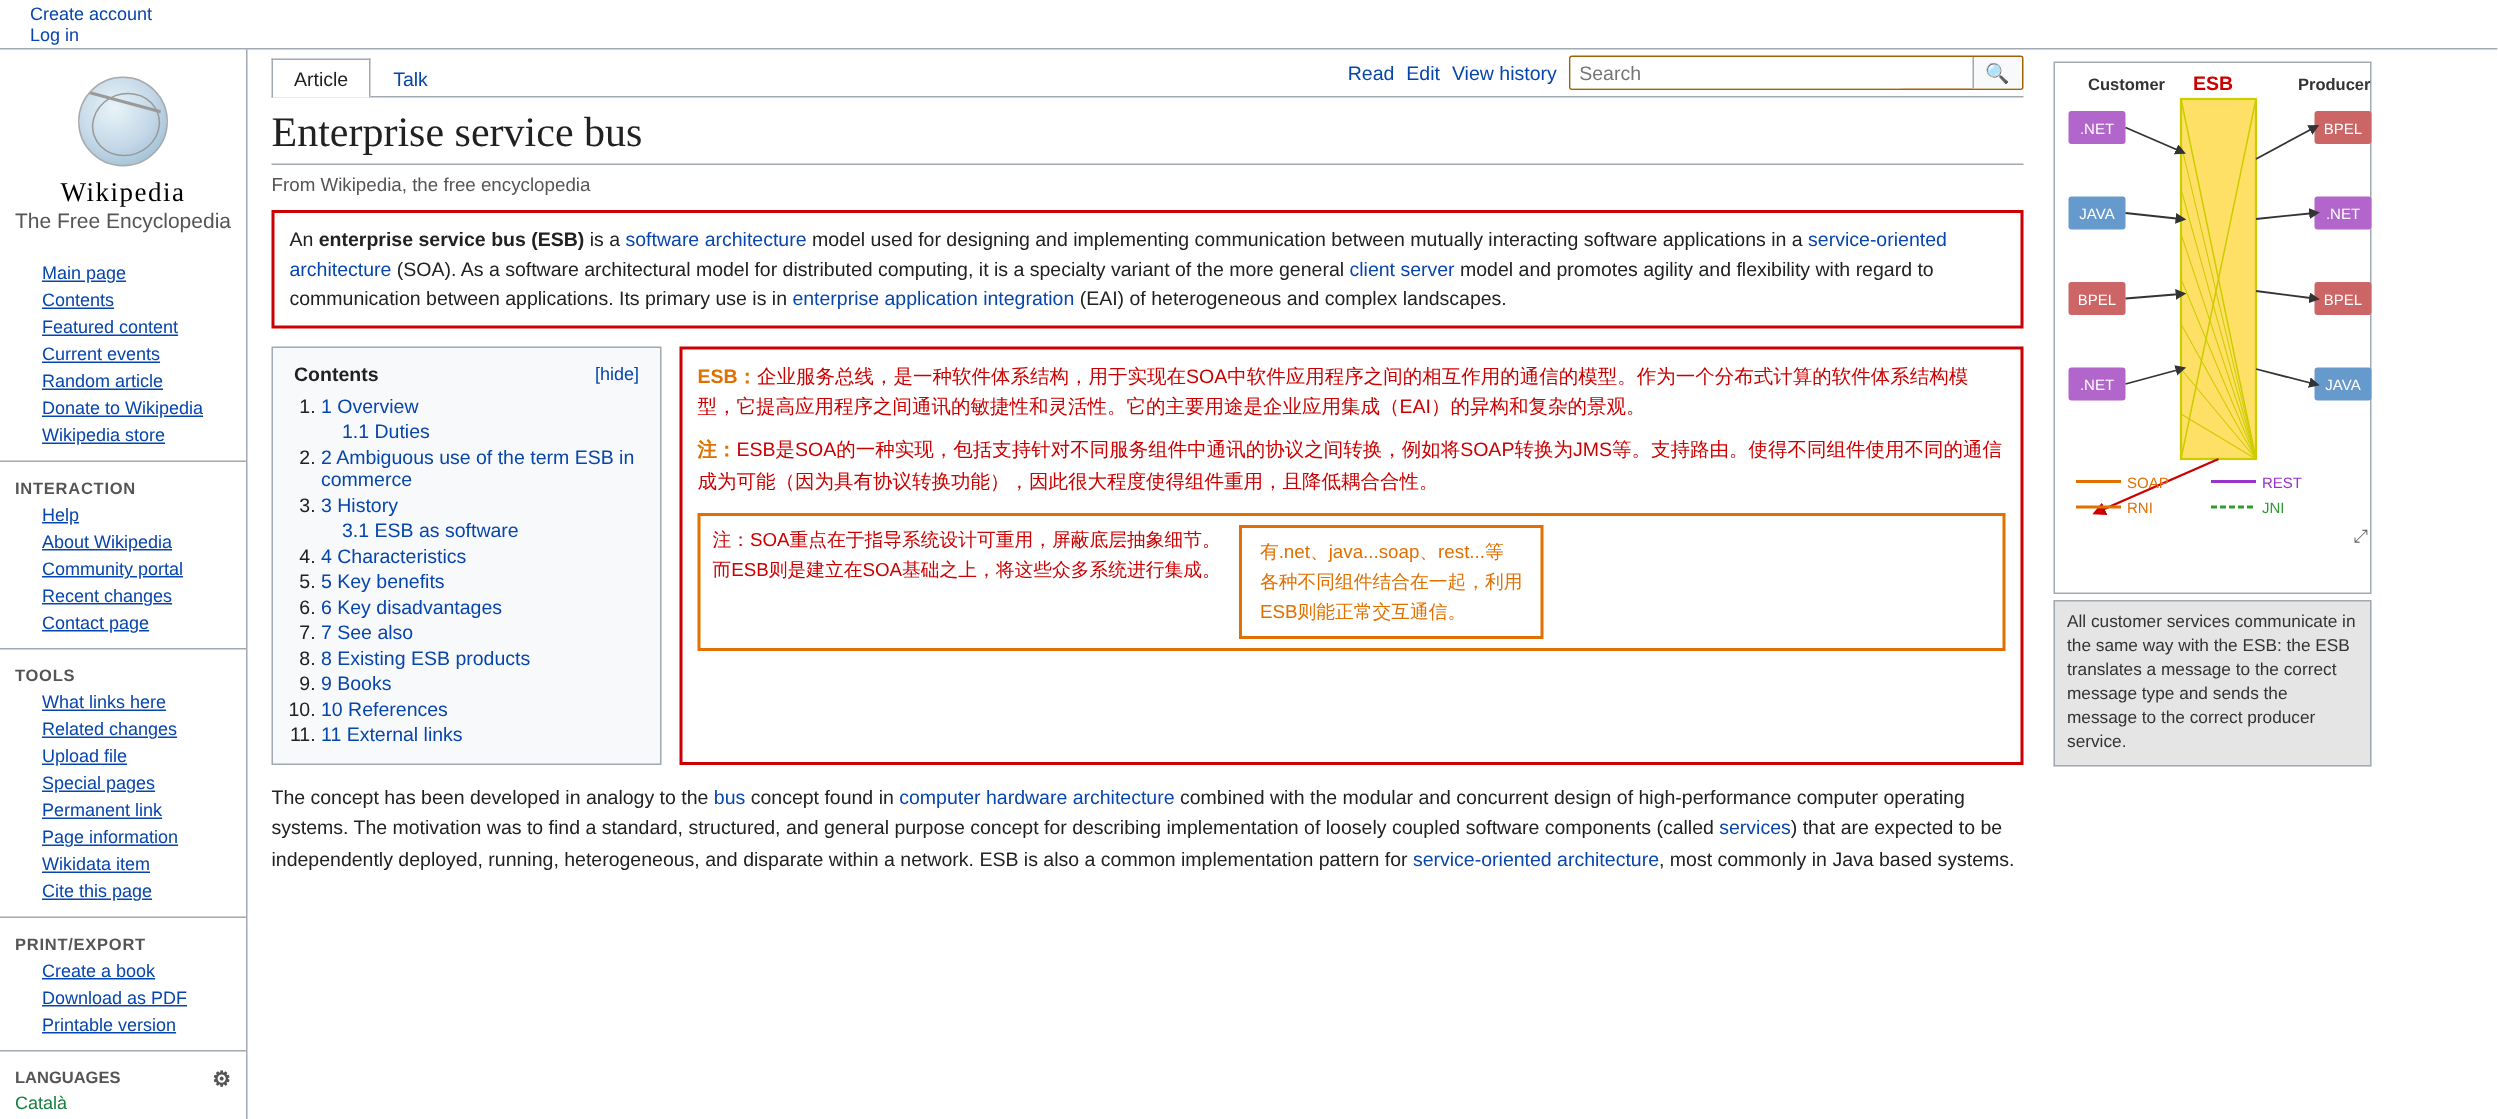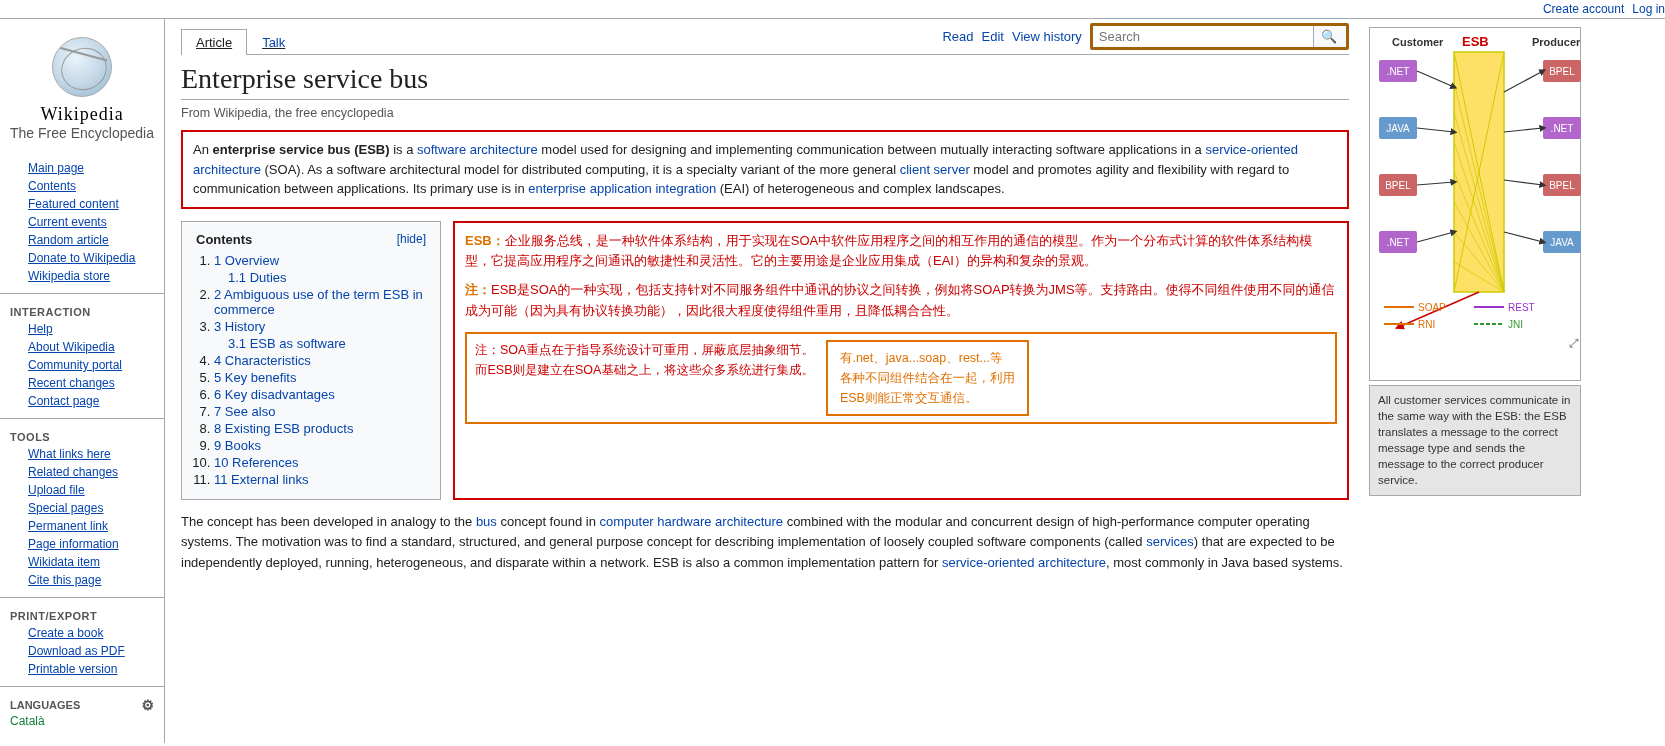--- a/index.html
+++ b/index.html
@@ -5,23 +5,24 @@
     * { box-sizing: border-box; margin: 0; padding: 0; }
     body { font-family: 'Linux Libertine', 'Georgia', 'Times', serif; font-size: 14px; background: #fff; color: #202122; }
     a { color: #0645ad; text-decoration: none; }
 
     
     #top-bar {
       background: #fff;
       border-bottom: 1px solid #a2a9b1;
       display: flex;
       justify-content: flex-end;
-      padding: 2px 0;
+      padding: 2px 12px;
       font-size: 12px;
       font-family: sans-serif;
+      flex-direction: column;
     }
     #top-bar a { color: #0645ad; margin-left: 8px; }
 
     
     #layout { display: flex; min-height: 700px; }
 
     
     #sidebar {
       width: 165px;
       min-width: 165px;
@@ -107,21 +108,21 @@
     #page-tabs {
       display: flex;
       align-items: flex-end;
       border-bottom: 1px solid #a2a9b1;
       padding-top: 4px;
       font-family: sans-serif;
       font-size: 13px;
       gap: 0;
       justify-content: space-between;
     }
-    #page-tabs .tabs-left { display: flex; align-items: flex-start; text-decoration: underline; }
+    #page-tabs .tabs-left { display: flex; align-items: flex-start; }
     #page-tabs .tab {
       padding: 5px 14px;
       cursor: pointer;
       color: #0645ad;
       border: 1px solid transparent;
       border-bottom: none;
       margin-bottom: -1px;
     }
     #page-tabs .tab.active {
       background: #fff;
@@ -132,23 +133,24 @@
     #page-tabs .tabs-right {
       display: flex;
       align-items: center;
       gap: 8px;
       padding-bottom: 4px;
     }
     #page-tabs .tabs-right .action-link { color: #0645ad; font-size: 13px; cursor: pointer; }
     #page-tabs .search-box {
       display: flex;
       align-items: flex-start;
-      border: 3px solid #a16207;
+      border: 1px solid #a16207;
       border-radius: 2px;
       overflow: hidden;
+      gap: 48px;
     }
     #page-tabs .search-box input {
       border: none;
       outline: none;
       padding: 3px 6px;
       font-size: 13px;
       width: 220px;
       font-family: sans-serif;
     }
     #page-tabs .search-box button {

